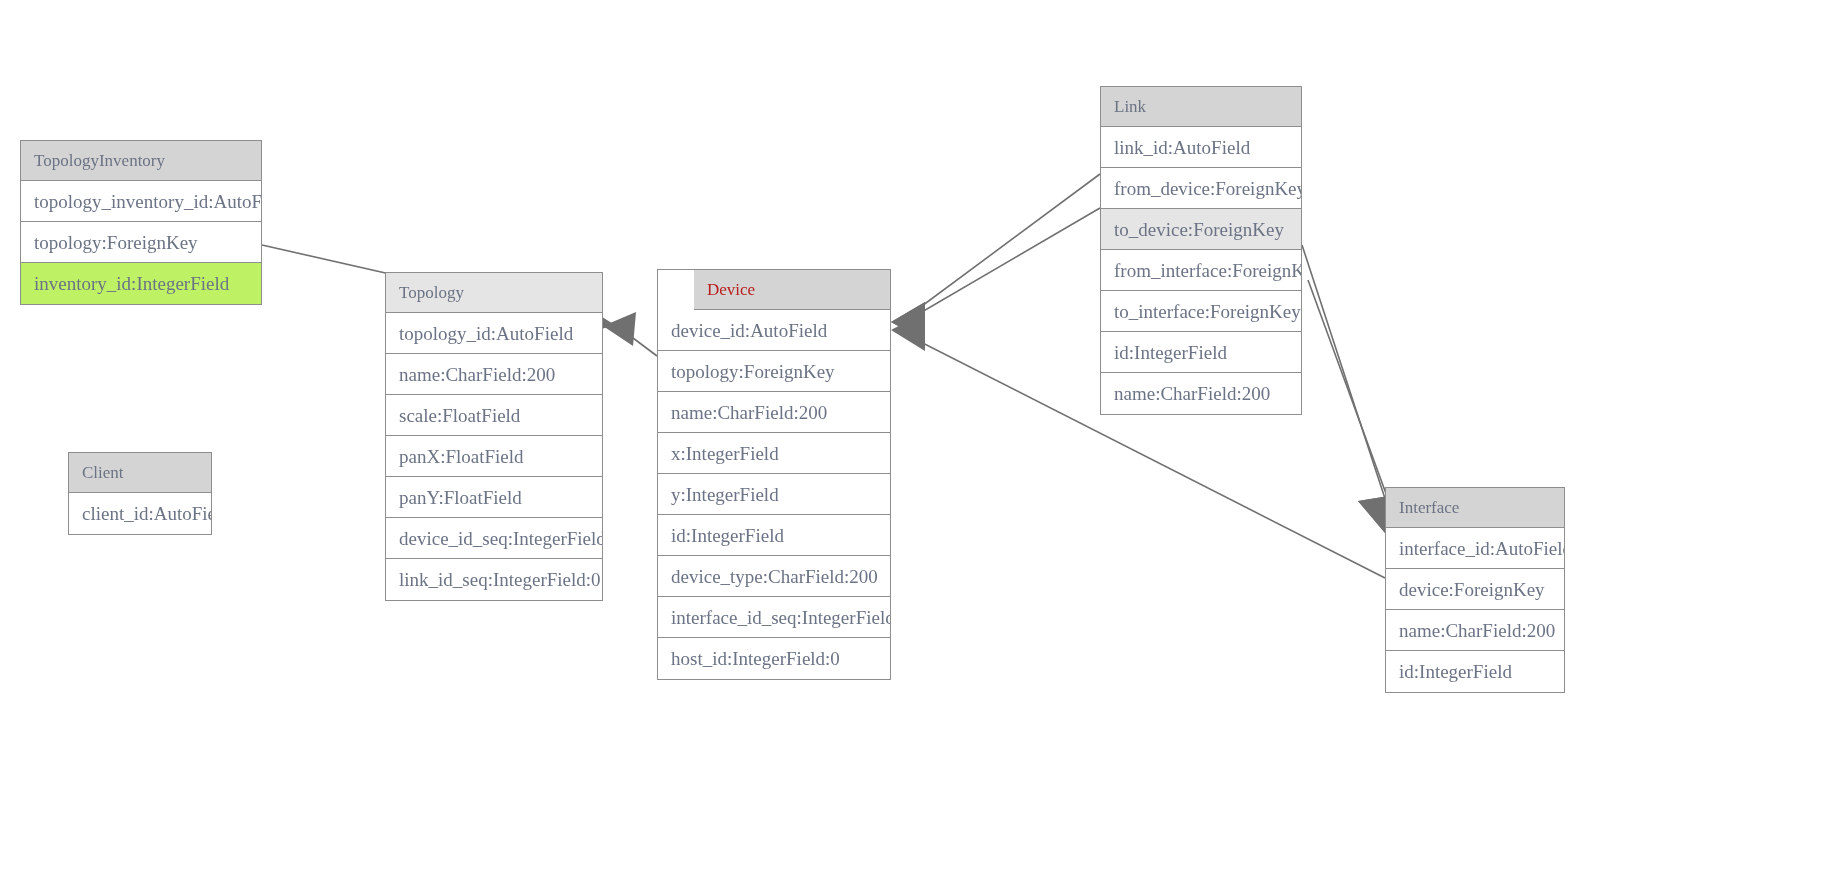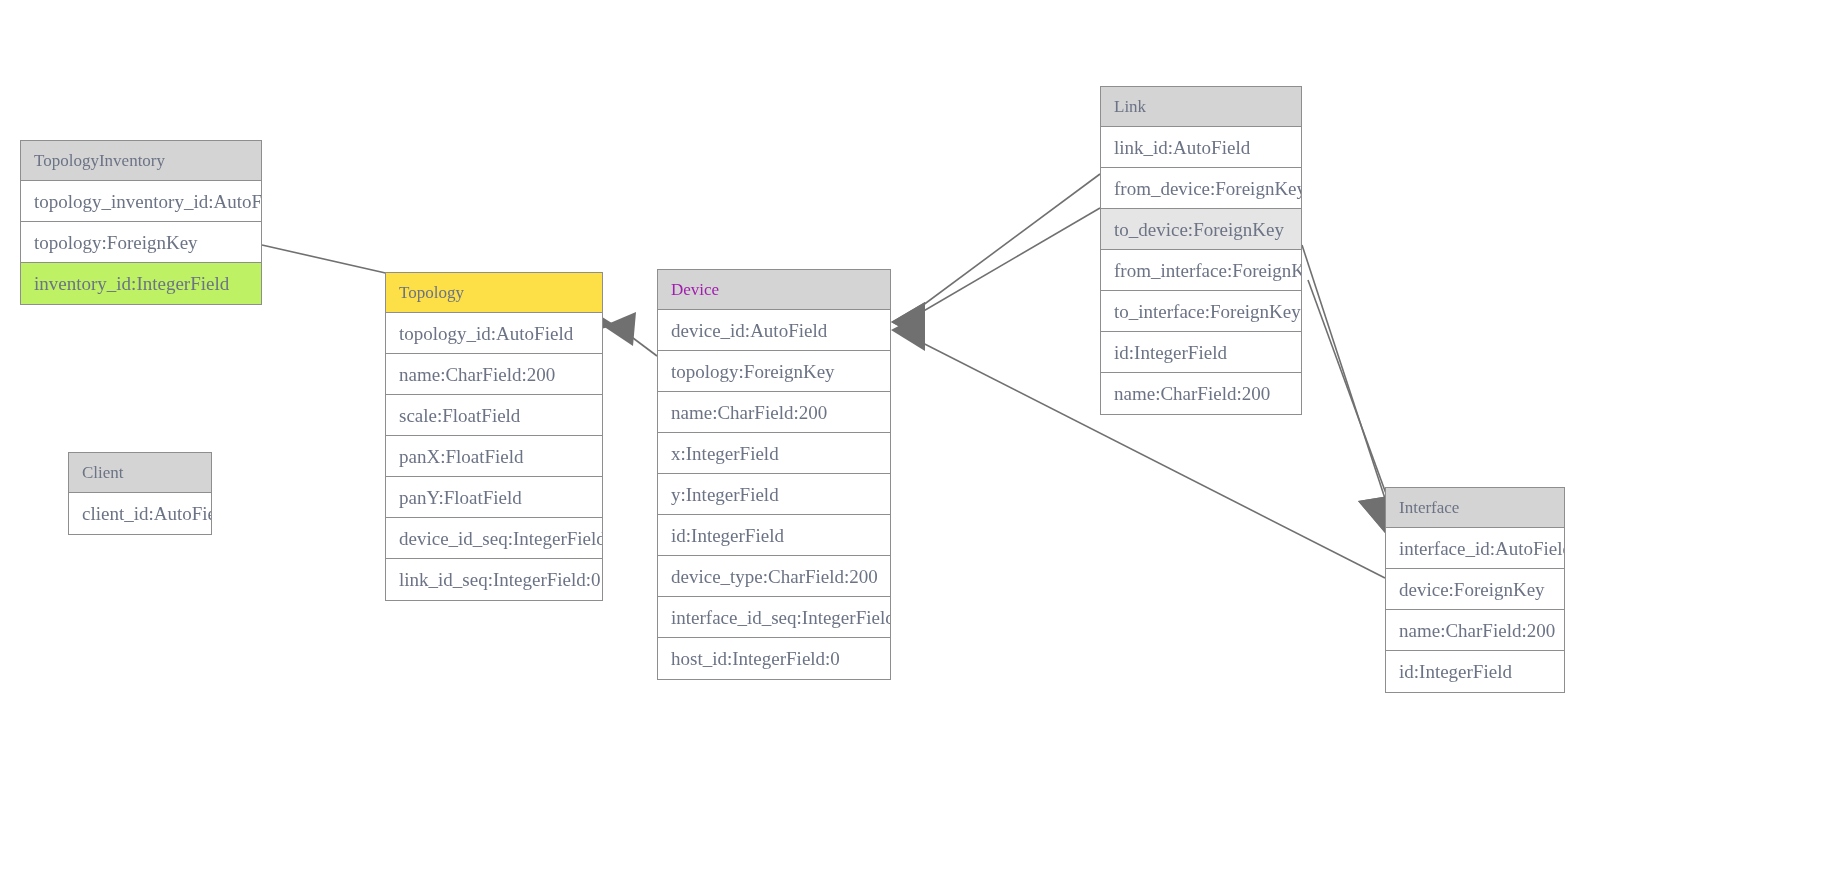--- a/index.html
+++ b/index.html
@@ -115,33 +115,33 @@
           <div class="entity-row" style="color: rgb(107, 115, 133); border-bottom-color: rgb(142, 142, 142); background: #bef264;">inventory_id:IntegerField</div>
         </div>
       </div>
       <div class="entity" style="left: 68px; top: 452px; width: 144px; border-color: rgb(142, 142, 142);">
         <div class="entity-header" style="background: rgb(212, 212, 212); color: rgb(107, 115, 133); border-bottom-color: rgb(142, 142, 142);">Client</div>
         <div class="entity-rows">
           <div class="entity-row" style="color: rgb(107, 115, 133); border-bottom-color: rgb(142, 142, 142); background: rgb(255, 255, 255);">client_id:AutoField</div>
         </div>
       </div>
       <div class="entity" style="left: 385px; top: 272px; width: 218px; border-color: rgb(142, 142, 142);">
-        <div class="entity-header" style="background: #fde047; color: rgb(107, 115, 133); border-bottom-color: rgb(142, 142, 142);">Topology</div>
+        <div class="entity-header" style="background: #e5e5e5; color: rgb(107, 115, 133); border-bottom-color: rgb(142, 142, 142);">Topology</div>
         <div class="entity-rows">
           <div class="entity-row" style="color: rgb(107, 115, 133); border-bottom-color: rgb(142, 142, 142); background: rgb(255, 255, 255);">topology_id:AutoField</div>
           <div class="entity-row" style="color: rgb(107, 115, 133); border-bottom-color: rgb(142, 142, 142); background: rgb(255, 255, 255);">name:CharField:200</div>
           <div class="entity-row" style="color: rgb(107, 115, 133); border-bottom-color: rgb(142, 142, 142); background: rgb(255, 255, 255);">scale:FloatField</div>
           <div class="entity-row" style="color: rgb(107, 115, 133); border-bottom-color: rgb(142, 142, 142); background: rgb(255, 255, 255);">panX:FloatField</div>
           <div class="entity-row" style="color: rgb(107, 115, 133); border-bottom-color: rgb(142, 142, 142); background: rgb(255, 255, 255);">panY:FloatField</div>
           <div class="entity-row" style="color: rgb(107, 115, 133); border-bottom-color: rgb(142, 142, 142); background: rgb(255, 255, 255);">device_id_seq:IntegerField:0</div>
           <div class="entity-row" style="color: rgb(107, 115, 133); border-bottom-color: rgb(142, 142, 142); background: rgb(255, 255, 255);">link_id_seq:IntegerField:0</div>
         </div>
       </div>
       <div class="entity" style="left: 657px; top: 269px; width: 234px; border-color: rgb(142, 142, 142);">
-        <div class="entity-header" style="background: rgb(212, 212, 212); color: #a21caf; border-bottom-color: rgb(142, 142, 142);">Device</div>
+        <div class="entity-header" style="background: rgb(212, 212, 212); color: #b91c1c; border-bottom-color: rgb(142, 142, 142); margin-left: 36px;">Device</div>
         <div class="entity-rows">
           <div class="entity-row" style="color: rgb(107, 115, 133); border-bottom-color: rgb(142, 142, 142); background: rgb(255, 255, 255);">device_id:AutoField</div>
           <div class="entity-row" style="color: rgb(107, 115, 133); border-bottom-color: rgb(142, 142, 142); background: rgb(255, 255, 255);">topology:ForeignKey</div>
           <div class="entity-row" style="color: rgb(107, 115, 133); border-bottom-color: rgb(142, 142, 142); background: rgb(255, 255, 255);">name:CharField:200</div>
           <div class="entity-row" style="color: rgb(107, 115, 133); border-bottom-color: rgb(142, 142, 142); background: rgb(255, 255, 255);">x:IntegerField</div>
           <div class="entity-row" style="color: rgb(107, 115, 133); border-bottom-color: rgb(142, 142, 142); background: rgb(255, 255, 255);">y:IntegerField</div>
           <div class="entity-row" style="color: rgb(107, 115, 133); border-bottom-color: rgb(142, 142, 142); background: rgb(255, 255, 255);">id:IntegerField</div>
           <div class="entity-row" style="color: rgb(107, 115, 133); border-bottom-color: rgb(142, 142, 142); background: rgb(255, 255, 255);">device_type:CharField:200</div>
           <div class="entity-row" style="color: rgb(107, 115, 133); border-bottom-color: rgb(142, 142, 142); background: rgb(255, 255, 255);">interface_id_seq:IntegerField:0</div>
           <div class="entity-row" style="color: rgb(107, 115, 133); border-bottom-color: rgb(142, 142, 142); background: rgb(255, 255, 255);">host_id:IntegerField:0</div>

